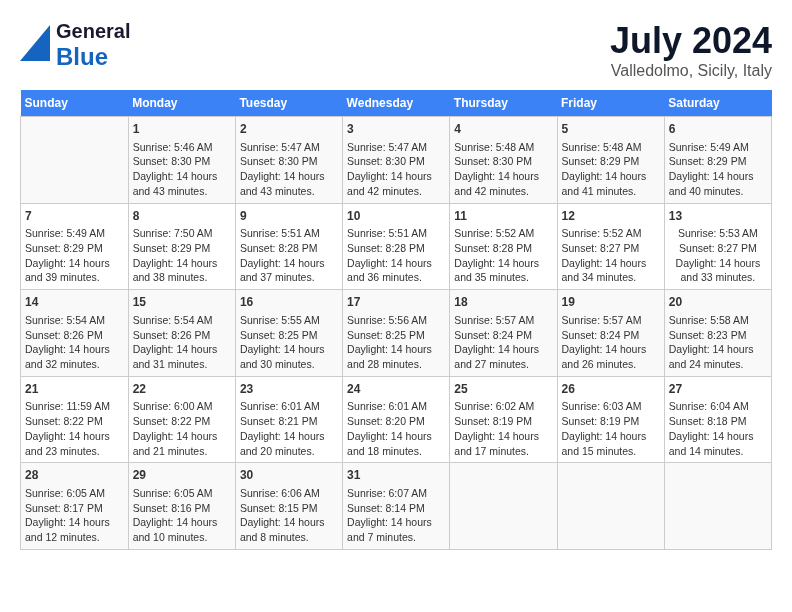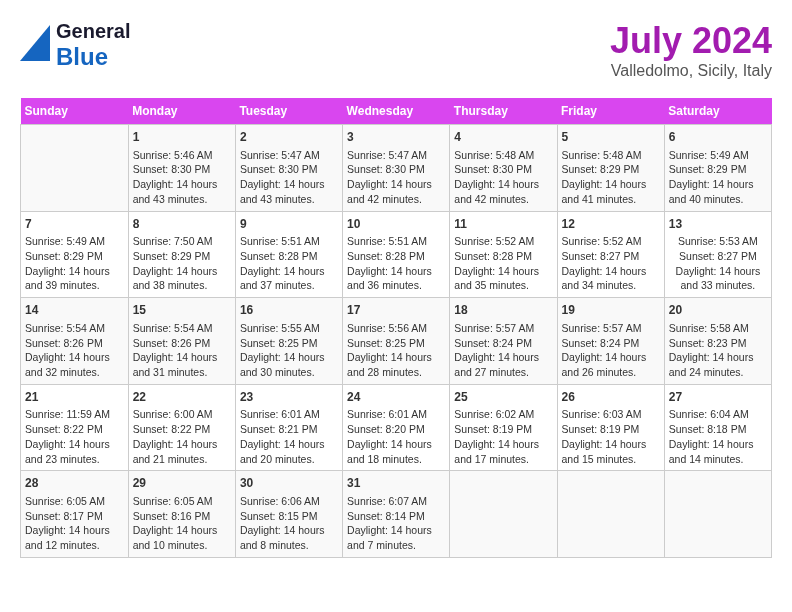--- a/index.html
+++ b/index.html
@@ -7,46 +7,46 @@
       font-family: Arial, sans-serif;
       background: #fff;
       width: 792px;
       min-height: 612px;
       padding: 20px;
     }
     .header {
       display: flex;
       justify-content: space-between;
       align-items: flex-start;
-      margin-bottom: 18px;
+      margin-bottom: 10px;
     }
     .logo-wrapper {
       position: relative;
       display: inline-block;
     }
     .title-block {
       text-align: right;
     }
     .title-block h1 {
       font-size: 36px;
-      color: #a21caf;
+      color: #0f172a;
       font-weight: bold;
     }
     .title-block h2 {
       font-size: 16px;
       color: #555;
       font-weight: normal;
     }
     table {
       width: 100%;
       border-collapse: collapse;
       font-size: 11px;
     }
     thead tr th {
-      background-color: #d946ef;
+      background-color: #3b82f6;
       color: #fff;
       padding: 6px 4px;
       text-align: left;
       font-size: 12px;
       font-weight: bold;
     }
     tbody tr td {
       border: 1px solid #ccc;
       vertical-align: top;
       padding: 4px 4px;

